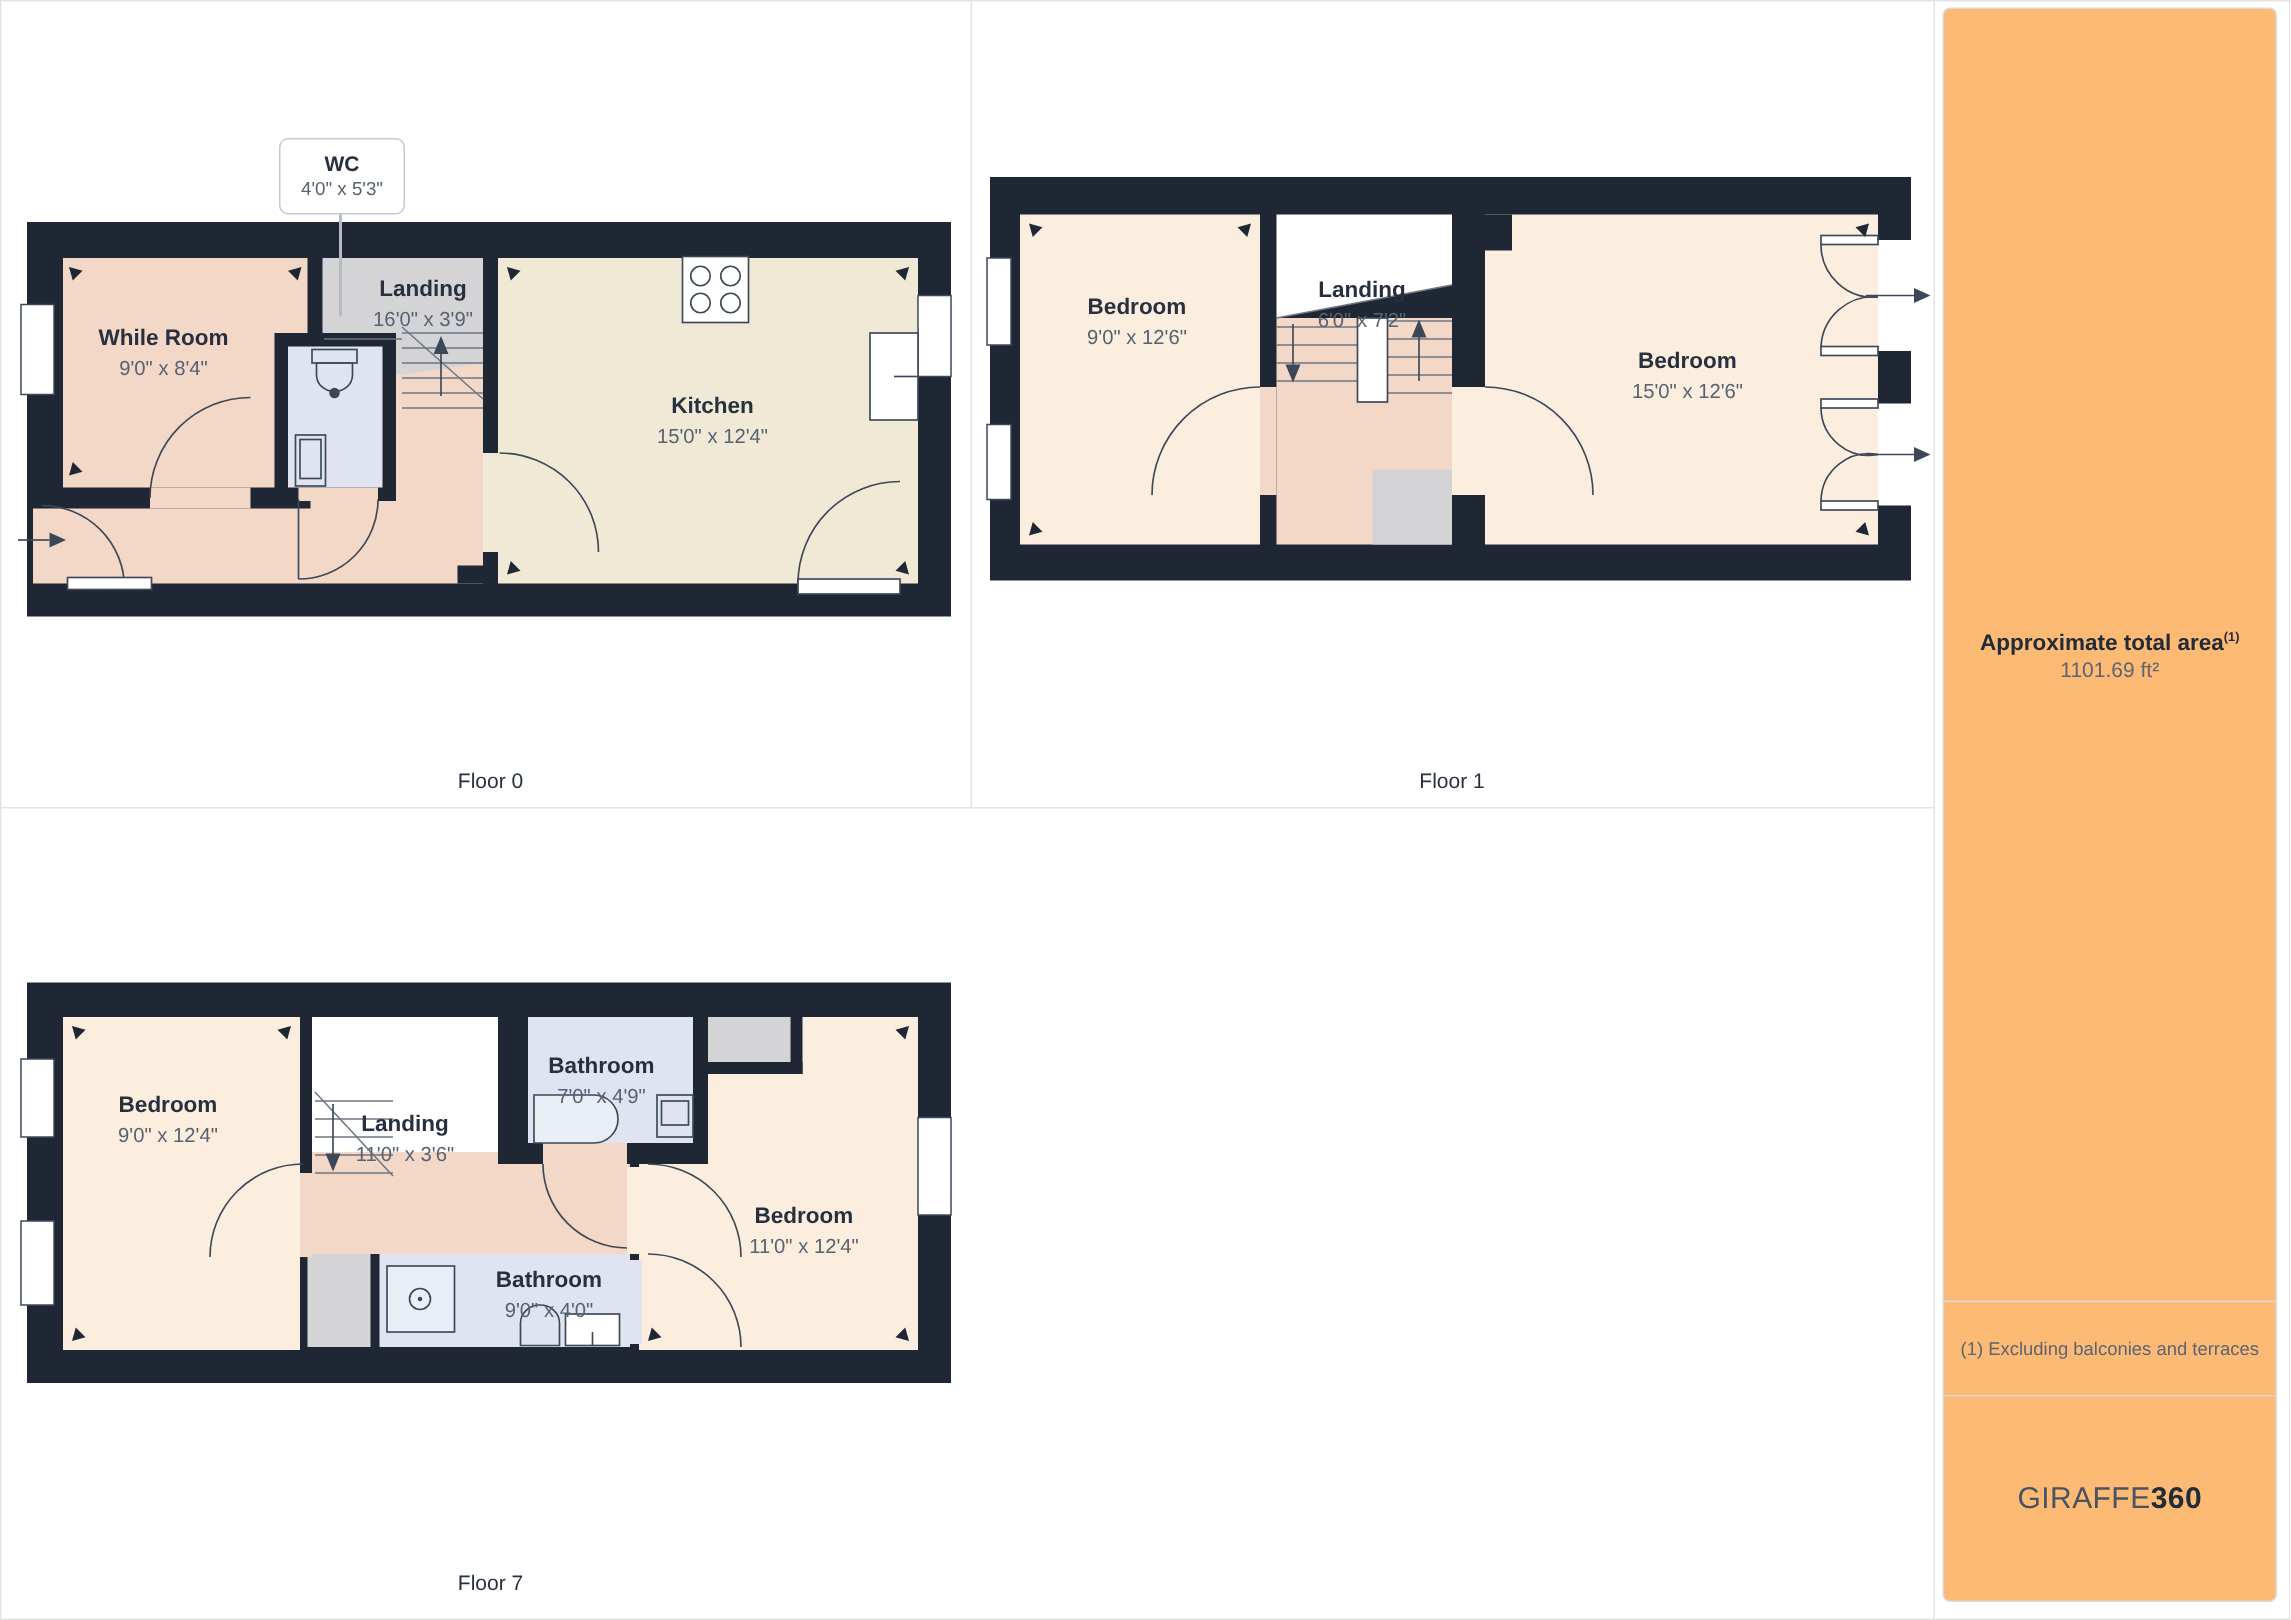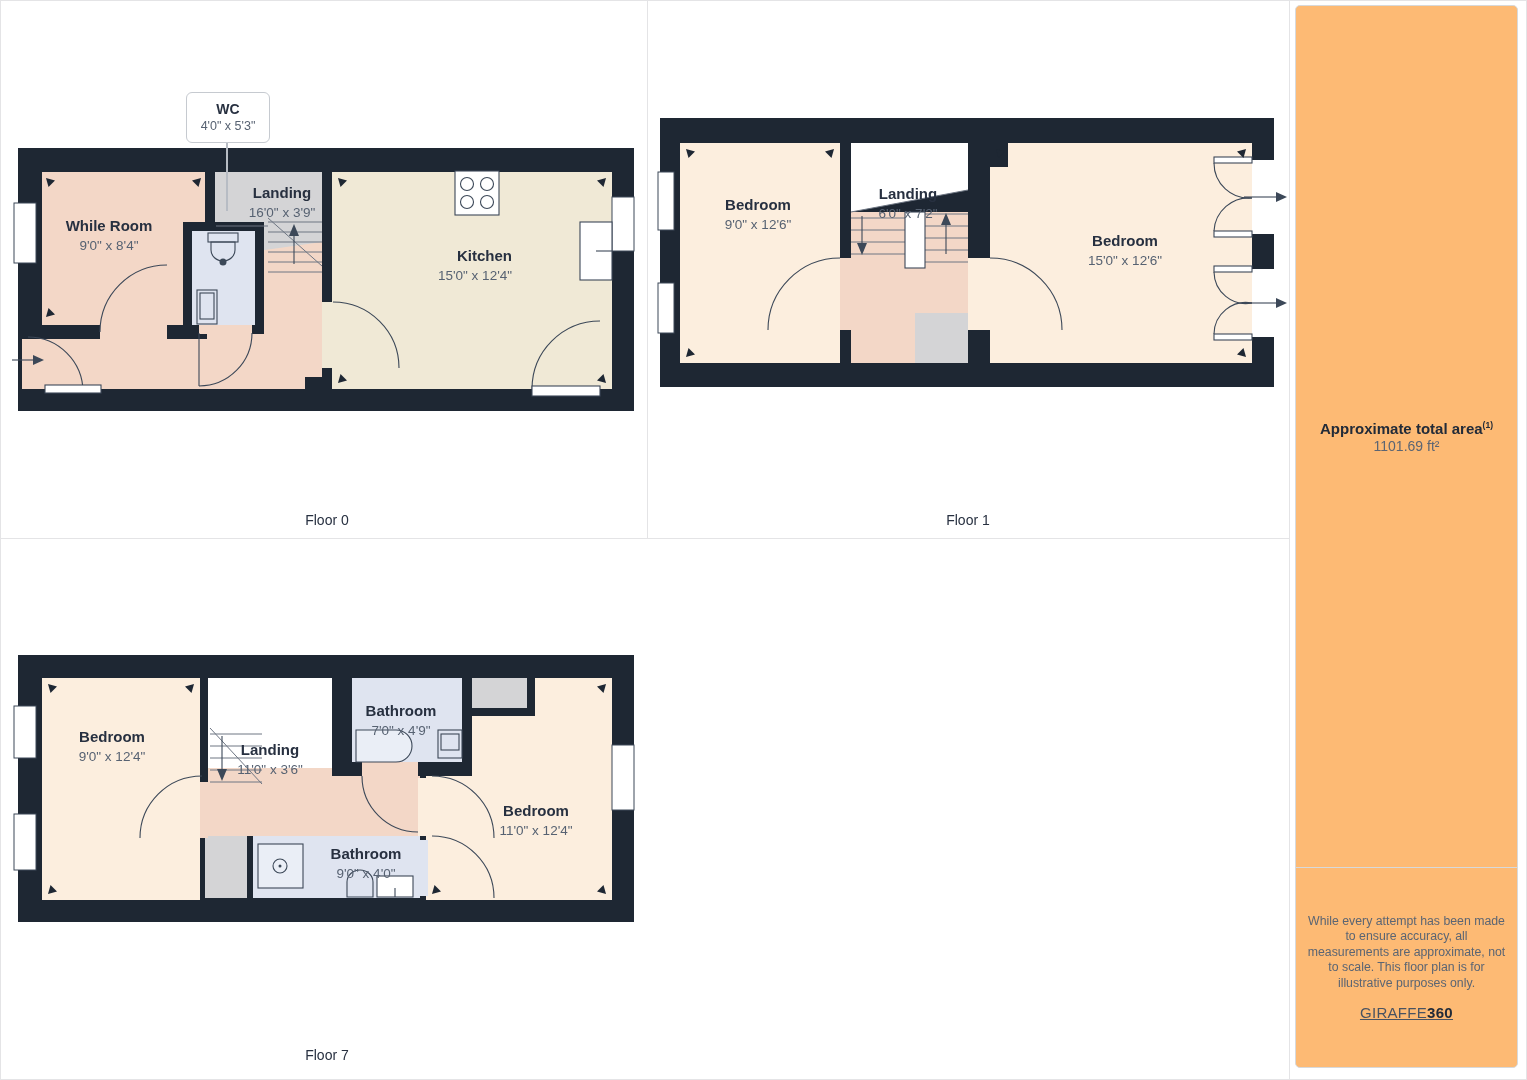--- a/index.html
+++ b/index.html
@@ -39,21 +39,21 @@
          display:flex;flex-direction:column;}
   .panel-area{height:862px;display:flex;flex-direction:column;align-items:center;justify-content:center;
               border-bottom:1px solid var(--pborder);box-sizing:border-box;}
   .panel-title{font-size:15px;font-weight:bold;color:#222b38;}
   .panel-title sup{font-size:8.5px;}
   .panel-value{font-size:14px;color:var(--muted);margin-top:1px;}
   .panel-footnote{height:63px;display:flex;align-items:center;justify-content:center;
                   font-size:12.3px;color:var(--muted);border-bottom:1px solid var(--pborder);box-sizing:border-box;}
   .panel-disclaimer{flex:1;display:flex;flex-direction:column;align-items:center;justify-content:center;gap:13px;}
   .panel-disclaimer p{margin:0;width:198px;text-align:center;font-size:12.3px;line-height:15.5px;color:var(--muted);}
-  .brand{font-size:15px;letter-spacing:.3px;color:#4a5361;text-decoration:underline;}
+  .brand{font-size:20px;letter-spacing:.3px;color:#4a5361;}
   .brand b{color:#222b38;}
 </style>
 </head>
 <body>
 
 <div class="canvas">
 
   <div class="gridline" style="left:647px;top:0;width:1px;height:539px;"></div>
   <div class="gridline" style="left:0;top:538px;width:1290px;height:1px;"></div>
   <div class="gridline" style="left:1289px;top:0;width:1px;height:1080px;"></div>
@@ -144,21 +144,21 @@
     </div>
 
     <div class="rlabel" style="left:109px;top:236px;">
       <div class="rname">While Room</div>
       <div class="rdims">9'0" x 8'4"</div>
     </div>
     <div class="rlabel" style="left:282px;top:203px;">
       <div class="rname">Landing</div>
       <div class="rdims">16'0" x 3'9"</div>
     </div>
-    <div class="rlabel" style="left:475px;top:266px;text-align:right;">
+    <div class="rlabel" style="left:475px;top:281px;">
       <div class="rname">Kitchen</div>
       <div class="rdims">15'0" x 12'4"</div>
     </div>
     <div class="fcaption" style="left:327px;top:520px;">Floor 0</div>
   </div>
 
   <div class="cell" style="left:648px;top:0;width:641px;height:538px;">
     <svg width="641" height="538" viewBox="0 0 641 538">
       <rect x="12" y="118" width="614" height="269" class="f-wall"></rect>
       <rect x="32" y="143" width="160" height="220" class="f-peach"></rect>
@@ -325,21 +325,21 @@
     <div class="fcaption" style="left:327px;top:517px;">Floor 7</div>
   </div>
 
   <div class="panel">
     <div class="panel-area">
       <div class="panel-title">
         <span>Approximate total area</span><sup>(1)</sup>
       </div>
       <div class="panel-value">1101.69 ft²</div>
     </div>
+    <div class="panel-footnote">(1) Excluding balconies and terraces</div>
     <div class="panel-disclaimer">
-      <p>While every attempt has been made to ensure accuracy, all measurements are approximate, not to scale. This floor plan is for illustrative purposes only.</p>
       <div class="brand">
         <span>GIRAFFE</span><b>360</b>
       </div>
     </div>
   </div>
 
 </div>
 
 </body></html>

